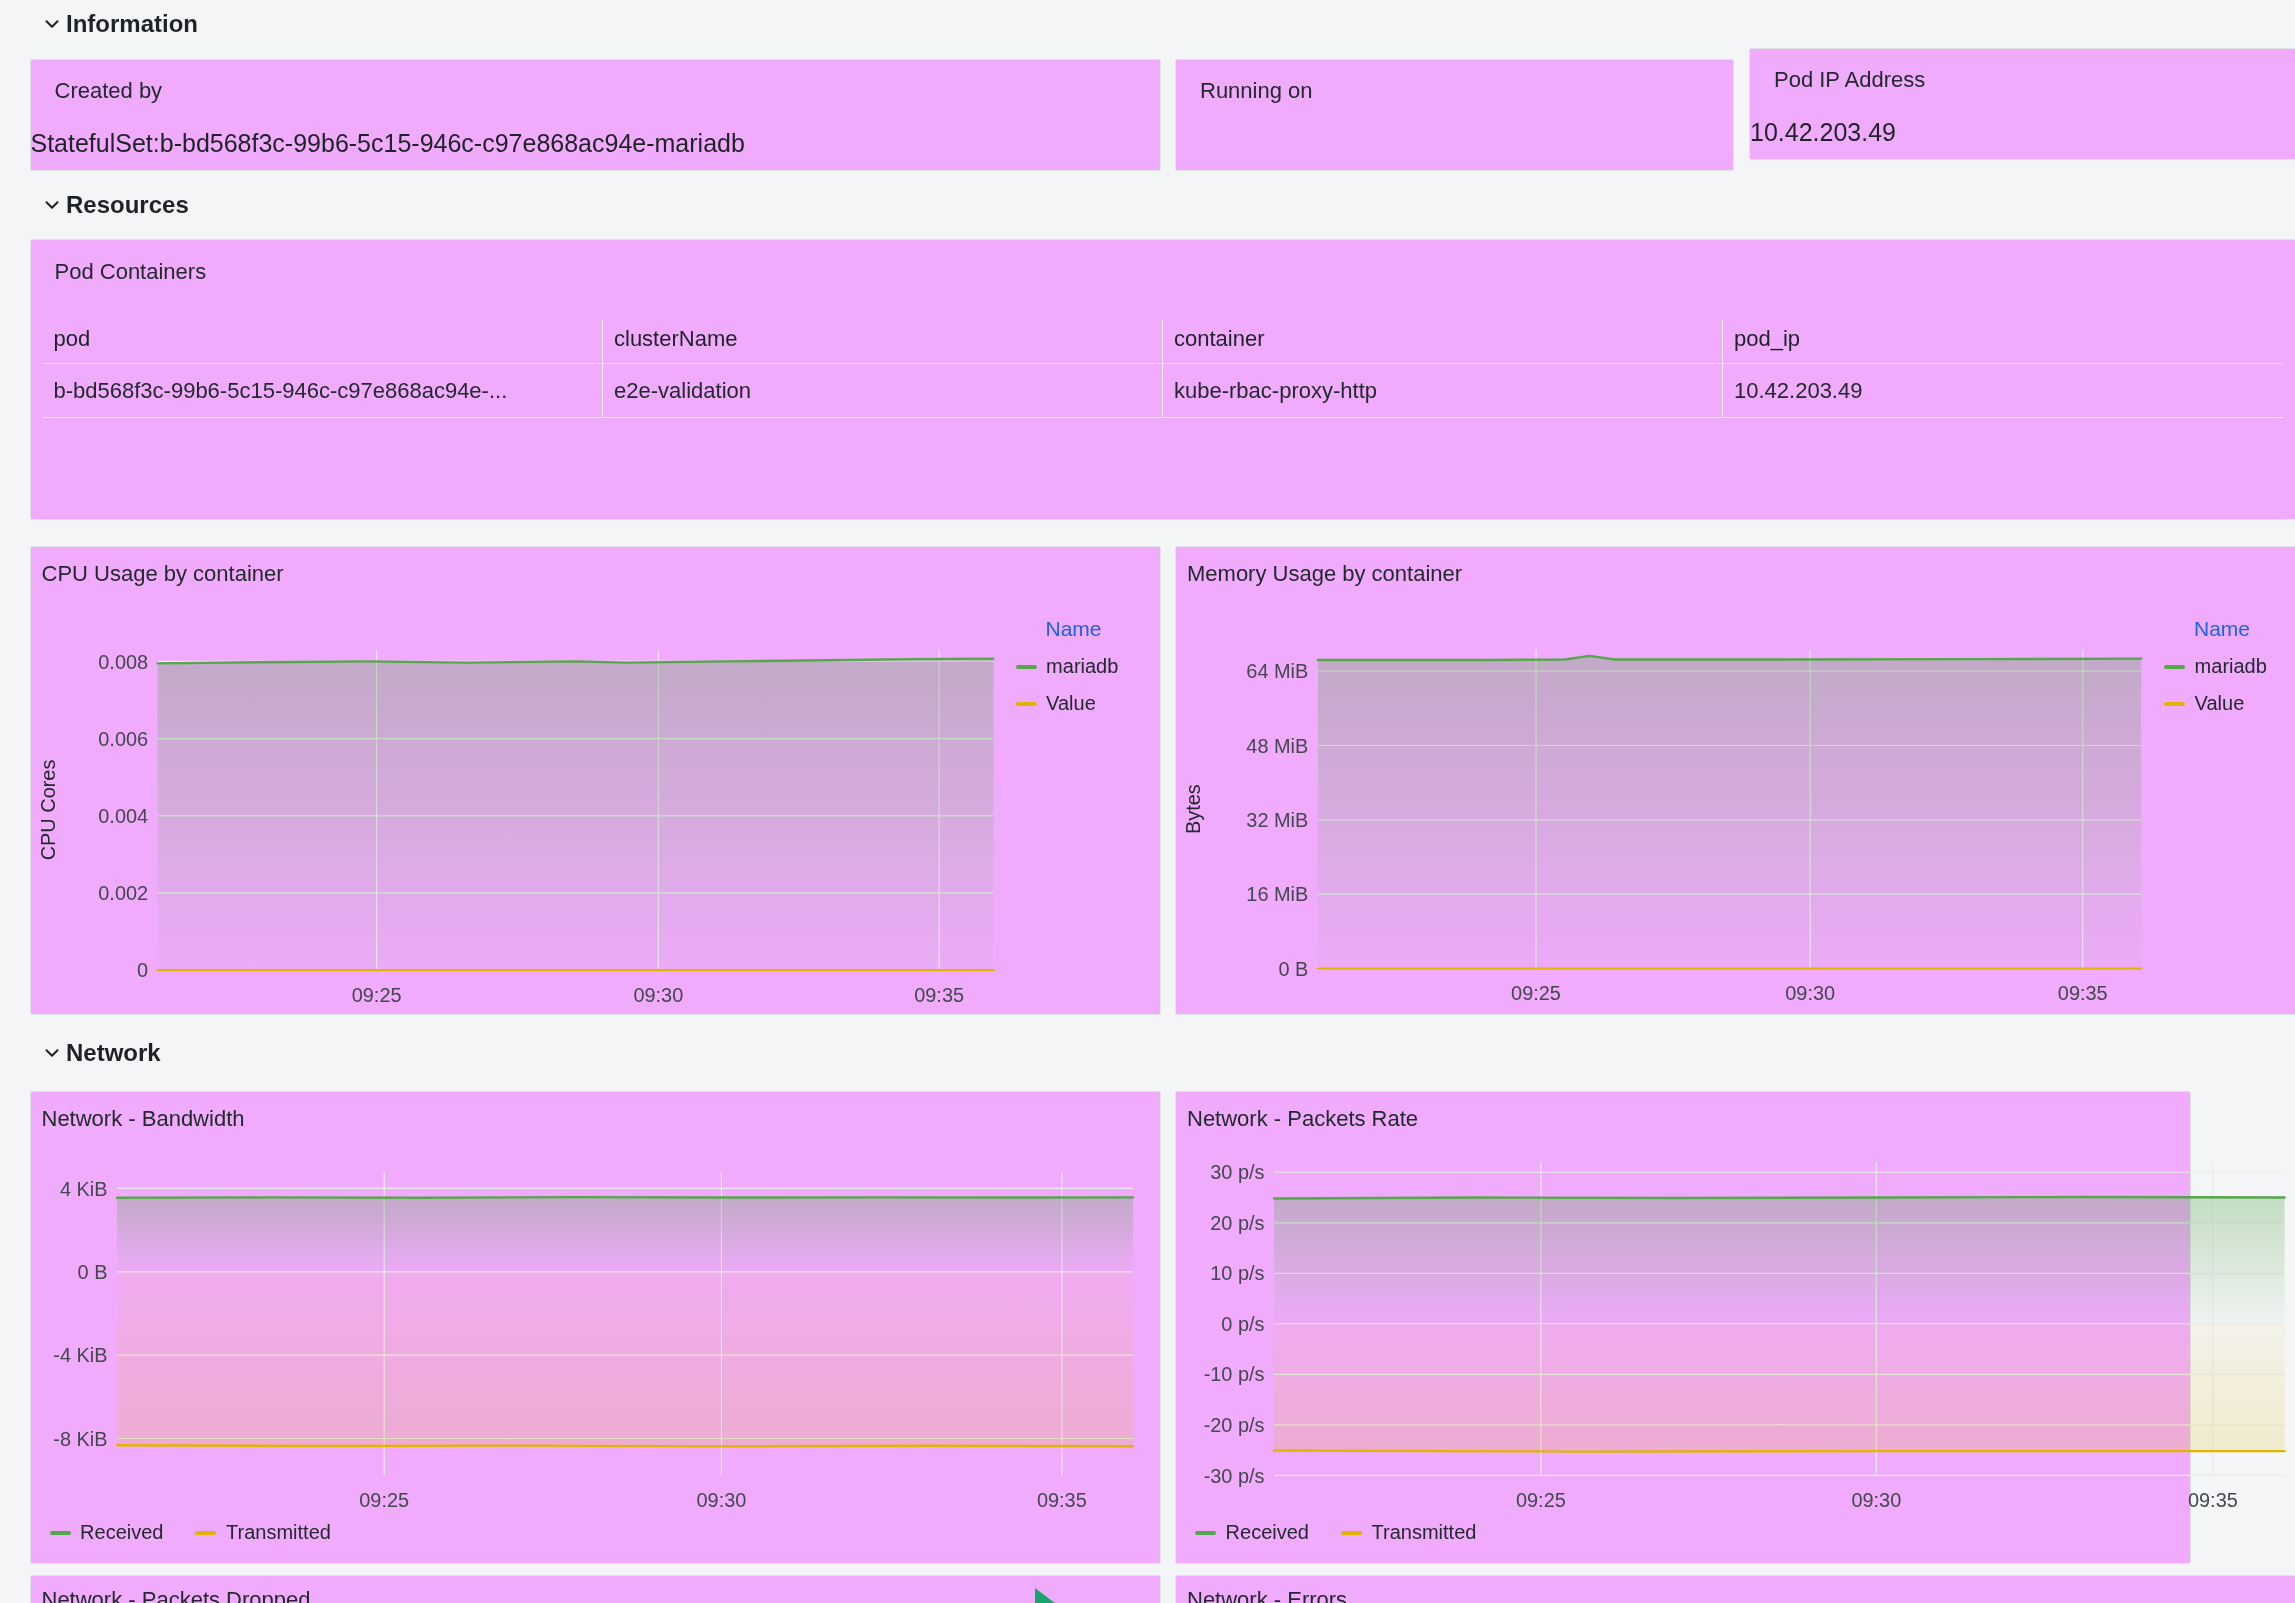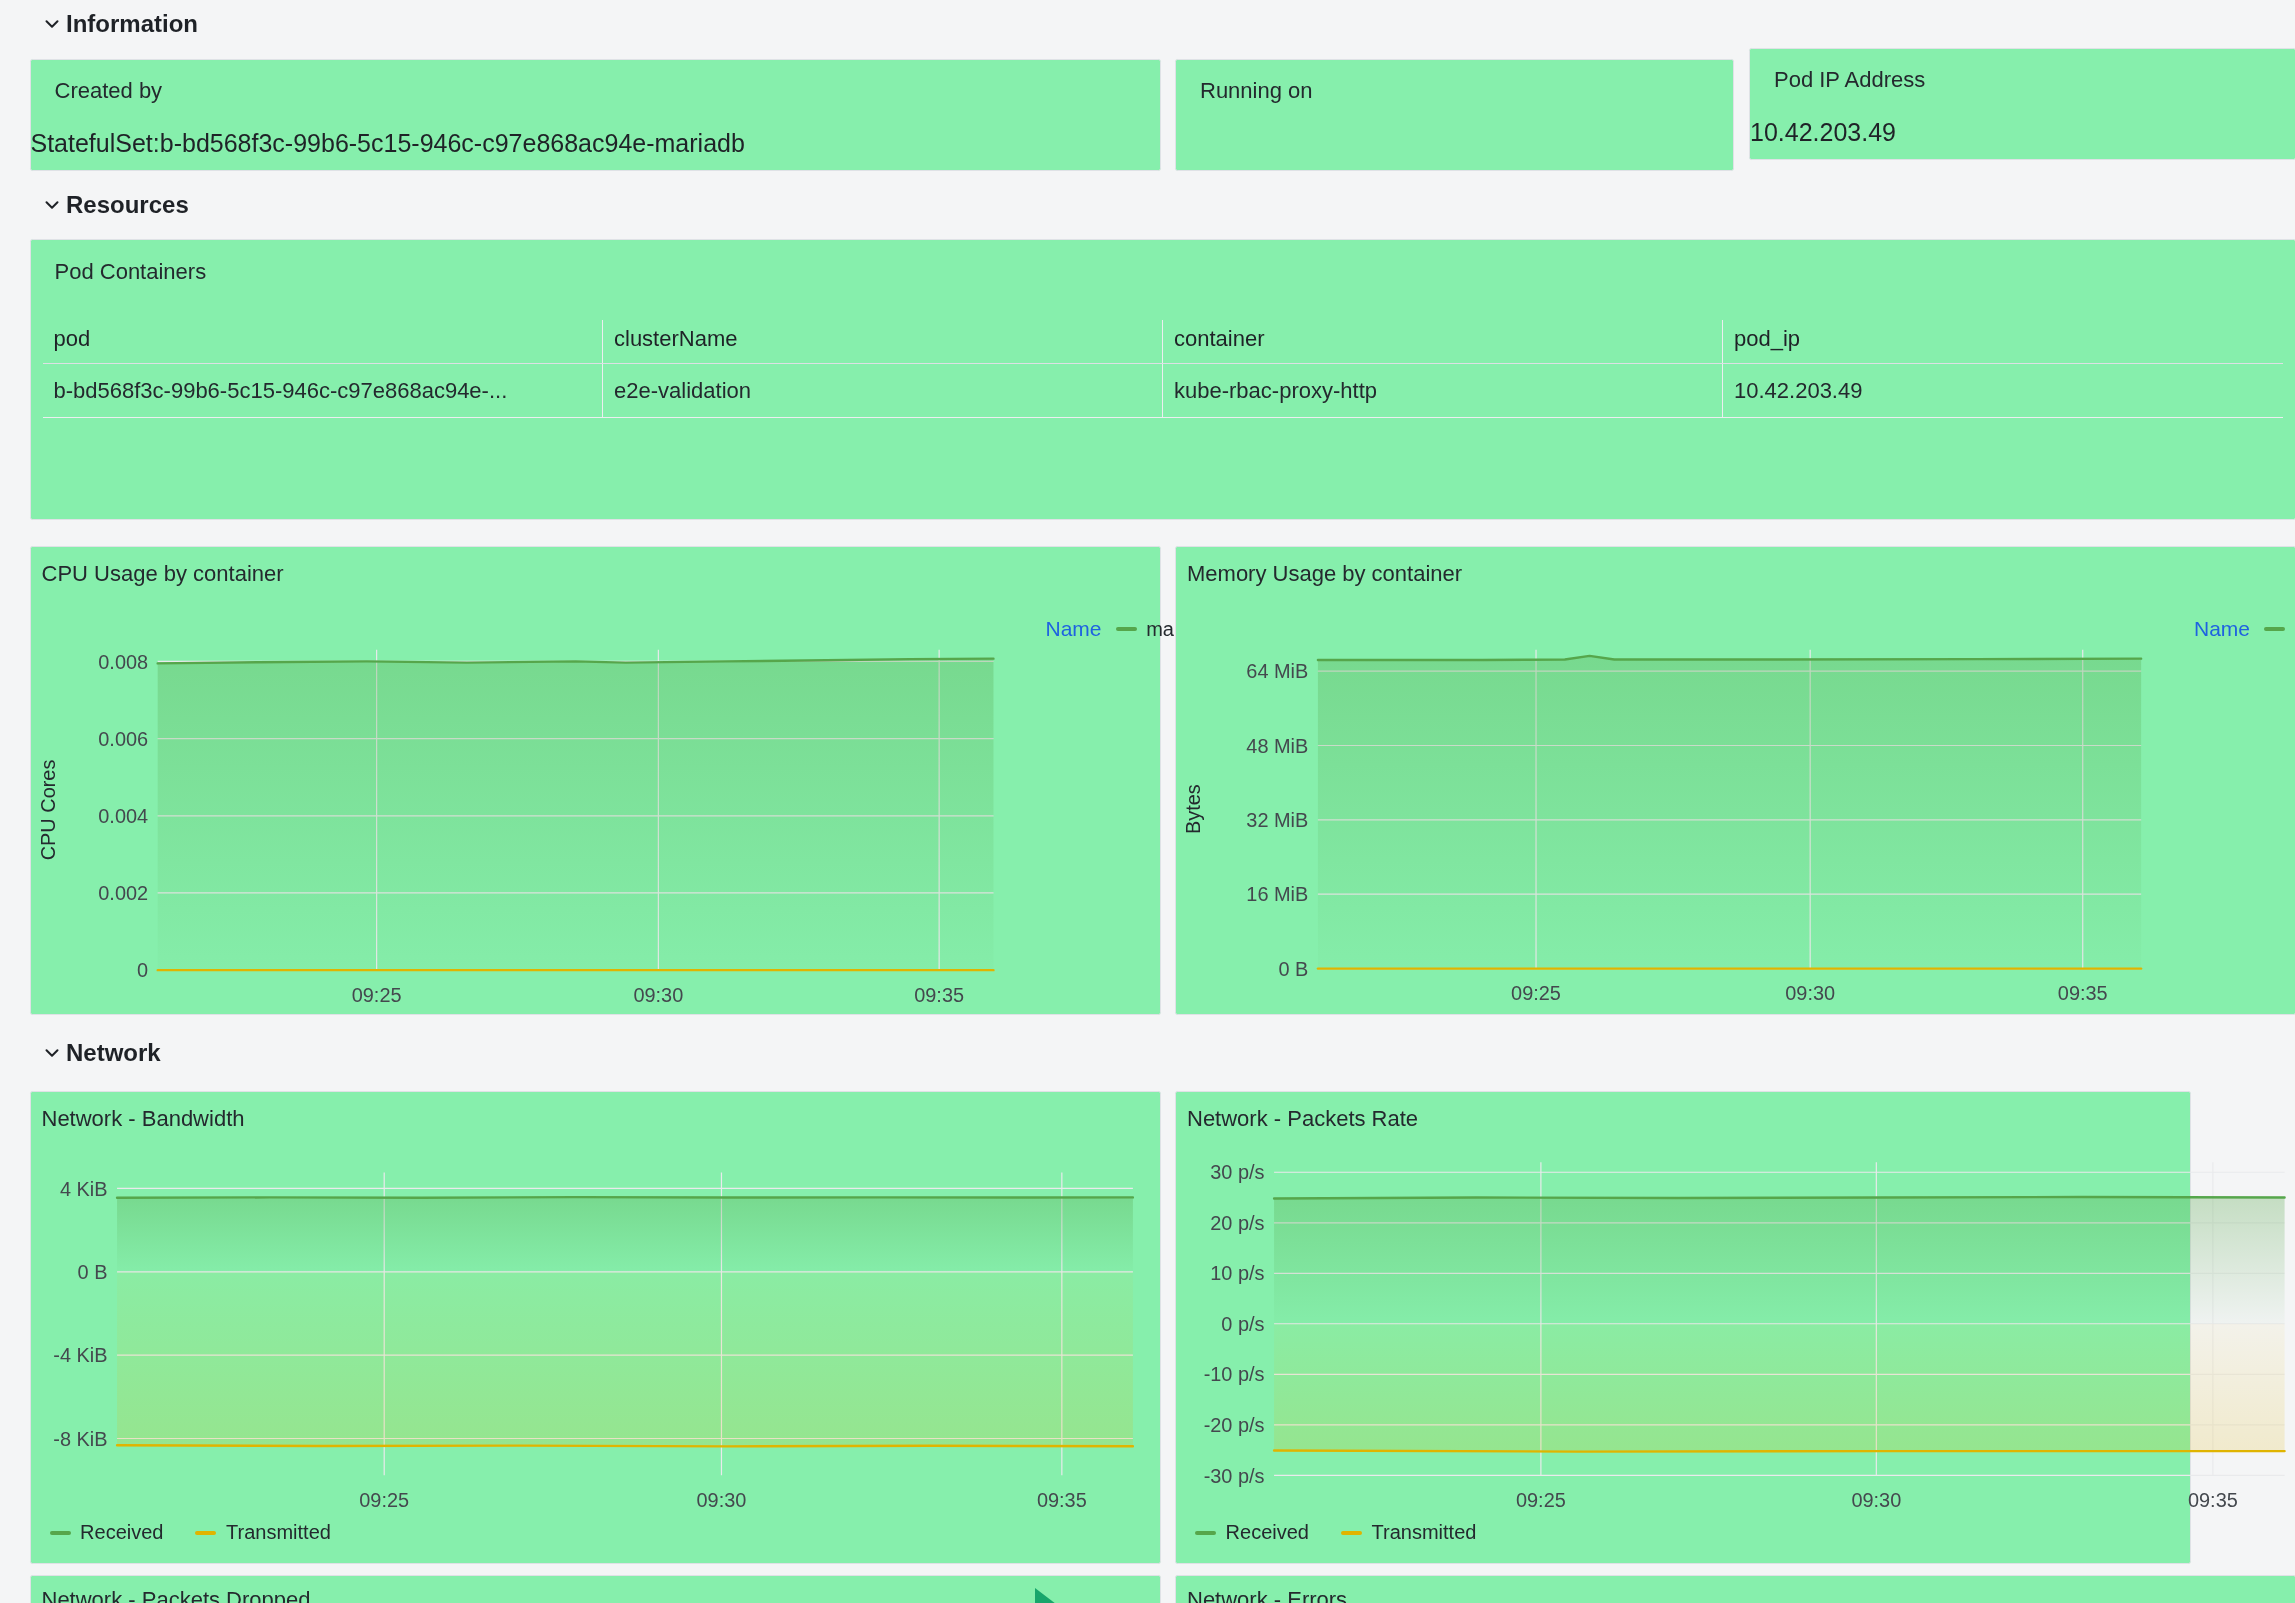--- a/index.html
+++ b/index.html
@@ -5,41 +5,41 @@
   *{box-sizing:border-box;margin:0;padding:0}
   html,body{width:2295px;height:1604px;overflow:hidden;background:#F4F5F6;
     font-family:"Liberation Sans",sans-serif;color:#24292E}
   #root{position:relative;width:2295px;height:1604px}
   svg{font-family:inherit}
 
   .section-header{position:absolute;display:flex;align-items:center;gap:3px;cursor:pointer}
   .section-label{font-size:24px;font-weight:700;color:#1F2227}
   .chev{display:flex;align-items:center}
 
-  .panel{position:absolute;background:#86efac;border:0.8px solid #DFE2E6;border-radius:2.4px}
+  .panel{position:absolute;background:#f0abfc;border:0.8px solid #DFE2E6;border-radius:2.4px}
   .panel-title{position:absolute;top:14.3px;left:11px;font-size:22px;font-weight:500;
     color:#24292E;white-space:nowrap;cursor:pointer}
   .panel-title.inset{left:24px;top:19px}
 
   .stat-title{position:absolute;top:17.5px;left:24px;font-size:22px;font-weight:400;color:#24292E;white-space:nowrap}
   .stat-value{position:absolute;left:0;right:0;top:69px;text-align:left;font-size:25px;
     font-weight:400;color:#1F2227;white-space:nowrap}
 
   .pc-table{position:absolute;left:12px;right:12px;top:80px;border-collapse:collapse;
     table-layout:fixed;width:calc(100% - 24px)}
   .pc-table th{text-align:left;font-weight:500;font-size:22px;color:#1F2227;
     padding:6.4px 11px 11px 11px;border-bottom:0.8px solid #DDE0E4;border-right:0.8px solid #ECEEF0;cursor:pointer}
   .pc-table th:last-child{border-right:none}
   .pc-table td{font-size:22px;color:#24292E;padding:13.5px 11px;border-bottom:0.8px solid #ECEEF0;
     border-right:0.8px solid #ECEEF0;white-space:nowrap;overflow:hidden;text-overflow:ellipsis}
   .pc-table td:last-child{border-right:none}
 
   .chart{position:absolute;inset:0}
 
-  .legend-right{position:absolute;display:flex;flex-direction:row;gap:14px}
+  .legend-right{position:absolute;display:flex;flex-direction:column;gap:14px}
   .legend-header{color:#1F62E0;font-size:21px;font-weight:500;margin-left:30px;cursor:pointer}
   .legend-item{display:flex;align-items:center;gap:9.6px;font-size:20px;color:#24292E;cursor:pointer}
   .legend-bottom{position:absolute;display:flex;gap:32px}
   .swatch{display:inline-block;width:21px;height:4px;border-radius:2.4px}
 
   .corner-indicator{position:absolute;width:0;height:0;
     border-bottom:16px solid #18A56B;border-right:21px solid transparent}
 </style>
 </head>
 <body>

